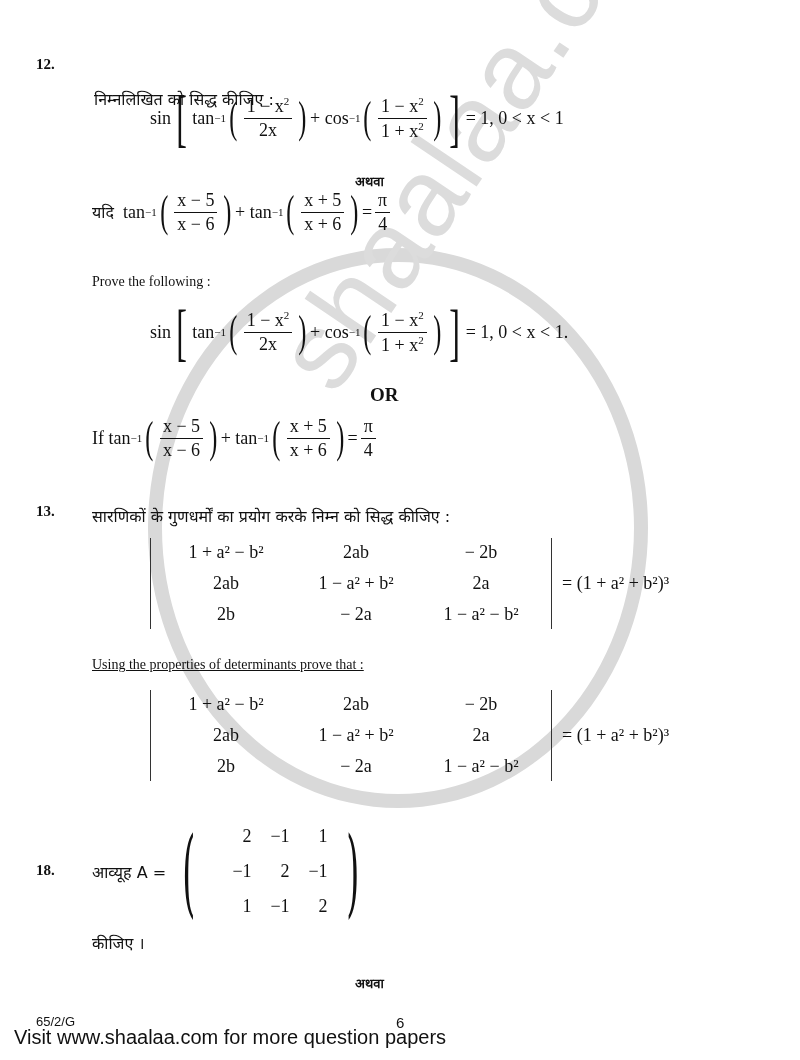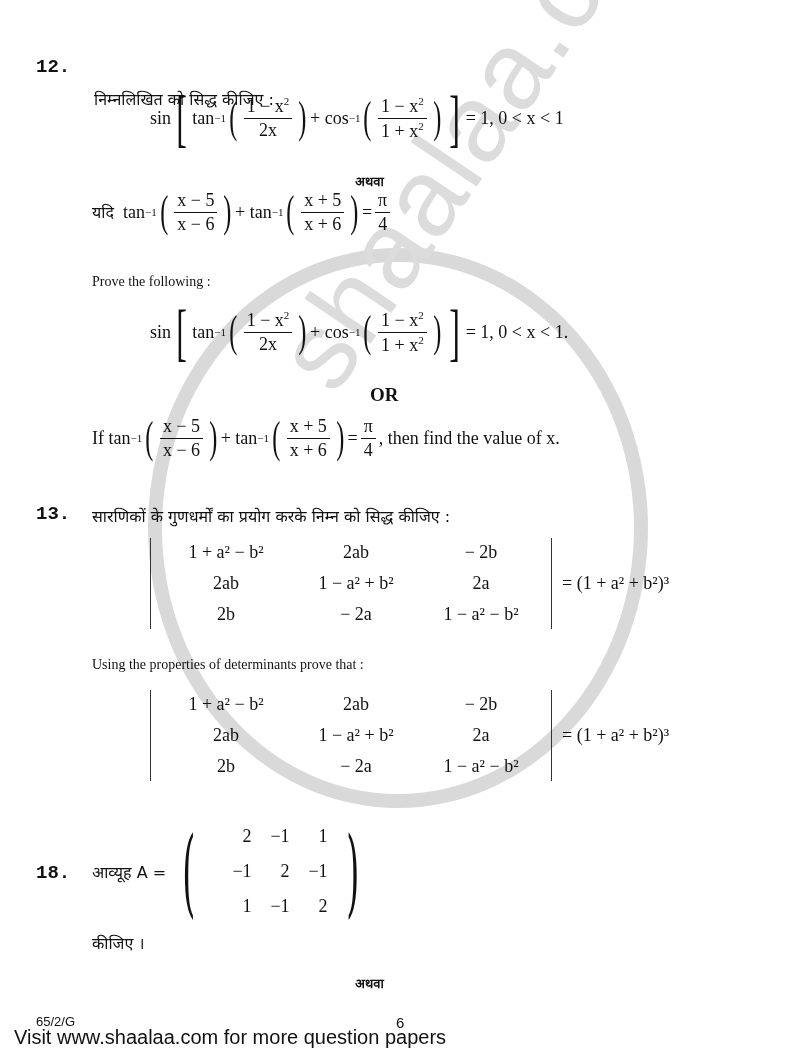--- a/index.html
+++ b/index.html
@@ -5,21 +5,21 @@
   html, body { margin:0; padding:0; background:#fff; }
   body { width:800px; height:1060px; position:relative; overflow:hidden;
          font-family:"DejaVu Serif","Liberation Serif",serif; color:#111; }
   .abs { position:absolute; }
   .watermark { position:absolute; left:148px; top:248px; width:500px; height:560px;
                border:14px solid #d9d9d9; border-radius:50%; box-sizing:border-box; z-index:0; }
   .wm-text { position:absolute; left:250px; top:340px; transform:rotate(-56deg); transform-origin:left top;
              font-family:"Liberation Sans",sans-serif; font-size:110px; color:#dcdcdc; z-index:0;
              white-space:nowrap; letter-spacing:2px; }
   .content { position:relative; z-index:1; }
-  .qnum { font-weight:bold; font-size:19px; font-family:Liberation Mono, monospace; }
+  .qnum { font-weight:bold; font-size:15px; font-family:Liberation Serif, serif; }
   .hi { font-family:"DejaVu Sans",sans-serif; font-size:16px; }
   .en { font-family:"Liberation Serif",serif; font-size:14px; }
   .math { font-family:"Liberation Serif",serif; font-size:18px; display:flex; align-items:center; white-space:nowrap; }
   .frac { display:inline-flex; flex-direction:column; align-items:center; margin:0 3px; line-height:1.15; }
   .frac .num { border-bottom:1px solid #111; padding:0 3px 1px; }
   .frac .den { padding:1px 3px 0; }
   .paren { font-size:44px; font-weight:100; transform:scaleX(0.55); display:inline-block; line-height:1; }
   .bracket { font-size:64px; transform:scaleX(0.5); display:inline-block; line-height:1; font-weight:100; }
   sup { font-size:11px; }
   .or-hi { font-family:Liberation Mono, monospace; font-weight:bold; font-size:13px;text-align:center; }
@@ -131,42 +131,41 @@
     <span class="frac">
         <span class="num">x + 5</span>
         <span class="den">x + 6</span>
       </span>
     <span class="paren">)</span>
     <span>=</span>
     <span class="frac">
         <span class="num">π</span>
         <span class="den">4</span>
       </span>
-    <span>, then find the value of x.</span>
   </div>
 
   <div class="abs qnum" style="left:36px;top:503px;">13.</div>
   <div class="abs hi" style="left:92px;top:505px;">सारणिकों के गुणधर्मों का प्रयोग करके निम्न को सिद्ध कीजिए :</div>
 
   <div class="abs" style="left:150px;top:538px;display:flex;align-items:center;">
     <div class="det">
       <div>1 + a² − b²</div>
       <div>2ab</div>
       <div>− 2b</div>
       <div>2ab</div>
       <div>1 − a² + b²</div>
       <div>2a</div>
       <div>2b</div>
       <div>− 2a</div>
       <div>1 − a² − b²</div>
     </div>
     <span class="math" style="margin-left:10px;">= (1 + a² + b²)³</span>
   </div>
 
-  <div class="abs en" style="left:92px;top:657px;">Using the properties of determinants prove that :</div>
+  <div class="abs en" style="left:92px;top:657px;text-decoration:underline;">Using the properties of determinants prove that :</div>
 
   <div class="abs" style="left:150px;top:690px;display:flex;align-items:center;">
     <div class="det">
       <div>1 + a² − b²</div>
       <div>2ab</div>
       <div>− 2b</div>
       <div>2ab</div>
       <div>1 − a² + b²</div>
       <div>2a</div>
       <div>2b</div>

